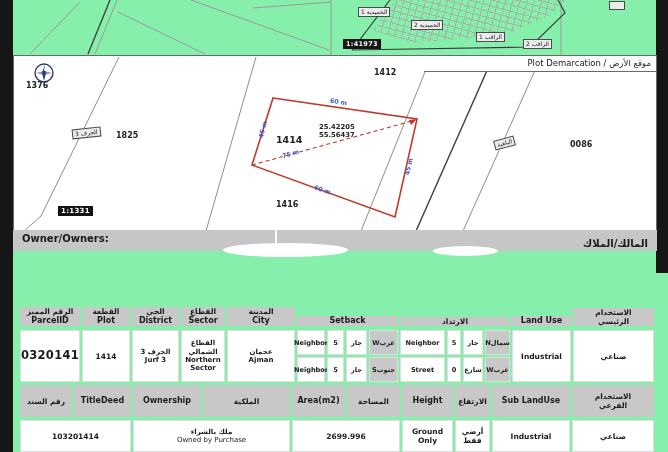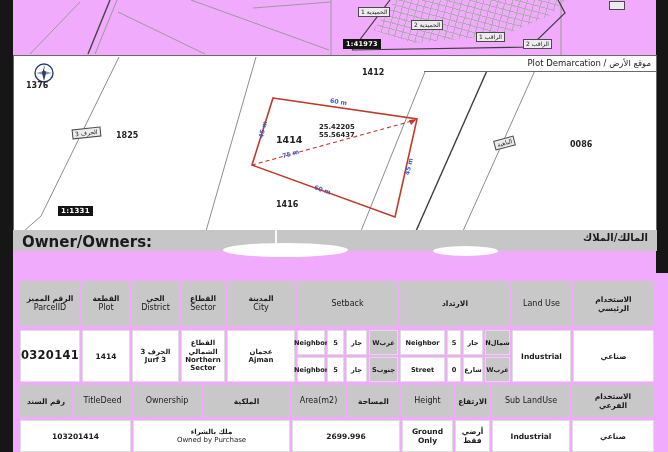--- a/index.html
+++ b/index.html
@@ -1,17 +1,17 @@
 <!DOCTYPE html>
 <html><head>
 <meta charset="utf-8">
 <style>
   * { margin:0; padding:0; box-sizing:border-box; }
   body { background:#2a2a2a; font-family:"DejaVu Sans", sans-serif; }
-  #screen { position:relative; width:668px; height:452px; background:#f0abfc; overflow:hidden; color:#1a1a1a; }
+  #screen { position:relative; width:668px; height:452px; background:#86efac; overflow:hidden; color:#1a1a1a; }
 
   .edge { position:absolute; background:#161616; }
   .edge-left { left:0; top:0; width:13px; height:452px; }
   .edge-right { right:0; top:0; width:12px; height:273px; }
 
   
   #topmaps { position:absolute; left:13px; top:0; width:644px; height:55px; }
   #topmaps svg { position:absolute; left:0; top:0; }
   .gridfill { position:absolute; left:340px; top:0; width:215px; height:44px;
     background:
@@ -33,43 +33,43 @@
     padding-right:5px; direction:rtl; white-space:nowrap; }
   .parcel-num { position:absolute; font-size:8px; font-weight:bold; color:#222; white-space:nowrap; }
   .plot-num { font-size:9.5px; }
   .coords { position:absolute; font-size:6.8px; line-height:1.25; color:#222; font-weight:bold; }
   .dim { position:absolute; font-size:6.2px; font-weight:bold; white-space:nowrap; }
   .compass { position:absolute; left:18px; top:5px; }
 
   
   #ownerbar { position:absolute; left:13px; top:230px; width:644px; height:21px; background:#c6c6c6; }
   #ownerbar .divider { position:absolute; left:262px; top:0; width:2px; height:21px; background:#fafafa; }
-  #ownerbar .en { position:absolute; left:9px; top:3px; font-size:15px; font-weight:bold; }
-  #ownerbar .ar { position:absolute; right:9px; top:2px; font-size:10px; font-weight:bold; direction:rtl; }
+  #ownerbar .en { position:absolute; left:9px; top:3px; font-size:10px; font-weight:bold; }
+  #ownerbar .ar { position:absolute; right:9px; top:8px; font-size:10px; font-weight:bold; direction:rtl; }
   .whiteout { position:absolute; background:#fff; border-radius:50%; }
 
   
   #tables { position:absolute; left:20px; top:281px; width:634px; }
   .t-row { display:flex; gap:2px; }
   .cell { display:flex; flex-direction:column; align-items:center; justify-content:center;
     text-align:center; line-height:1.2; overflow:hidden; }
   .h { background:#c8c8c8; }
   .h .ar { font-size:7.5px; font-weight:bold; direction:rtl; }
-  .h .en { font-size:8px; font-weight:normal; }
+  .h .en { font-size:8px; font-weight:bold; }
   .d { background:#fff; border:1px solid #ddd; font-size:7.5px; font-weight:bold; }
   .d .ar { font-size:7px; direction:rtl; }
   .d .en { font-size:7px; }
   .big-id { font-size:11.5px; font-weight:bold; letter-spacing:.3px; }
   .subgrid { display:grid; grid-template-rows:1fr 1fr; gap:2px; }
   .sg1 { grid-template-columns:28px 17px 21px 29px; width:101px; }
   .sg2 { grid-template-columns:45px 14px 20px 25px; width:110px; }
   .sc { background:#fff; border:1px solid #ddd; display:flex; align-items:center;
     justify-content:center; font-size:6.6px; font-weight:bold; }
   .sc.dir { background:#c8c8c8; direction:rtl; }
-  .row1h { height:45px; }
+  .row1h { height:45px;align-items:flex-end; }
   .row1d { height:52px; margin-top:4px; }
   .row2h { height:32px; margin-top:3px; }
   .row2d { height:32px; margin-top:3px; }
 </style>
 </head>
 <body>
 
 <div id="screen">
 
   <div class="edge edge-left"></div>
@@ -122,21 +122,21 @@
       <circle cx="12" cy="12" r="9" fill="#fff" stroke="#2b3f71" stroke-width="1.4"></circle>
       <path d="M12 4 L14 12 L12 20 L10 12 Z" fill="#2b3f71"></path>
       <path d="M4 12 L12 10 L20 12 L12 14 Z" fill="#2b3f71" opacity=".55"></path>
       <text x="12" y="10" text-anchor="middle" font-size="6.5" font-weight="bold" fill="#fff">N</text>
     </svg>
 
     <div class="parcel-num" style="left:12px; top:25px;">1376</div>
     <div class="parcel-num" style="left:102px; top:75px;">1825</div>
     <div class="parcel-num plot-num" style="left:262px; top:78px;">1414</div>
     <div class="parcel-num" style="left:262px; top:144px;">1416</div>
-    <div class="parcel-num" style="left:348px; top:12px;">1412</div>
+    <div class="parcel-num" style="left:360px; top:12px;">1412</div>
     <div class="parcel-num" style="left:556px; top:84px;">0086</div>
 
     <div class="coords" style="left:305px; top:67px;">
       <div>25.42205</div>
       <div>55.56437</div>
     </div>
 
     <div class="dim" style="left:316px; top:42px; color:#3a5bc7; transform:rotate(9deg);">60 m</div>
     <div class="dim" style="left:240px; top:70px; color:#3a5bc7; transform:rotate(-74deg);">45 m</div>
     <div class="dim" style="left:386px; top:107px; color:#3a5bc7; transform:rotate(-77deg);">45 m</div>

